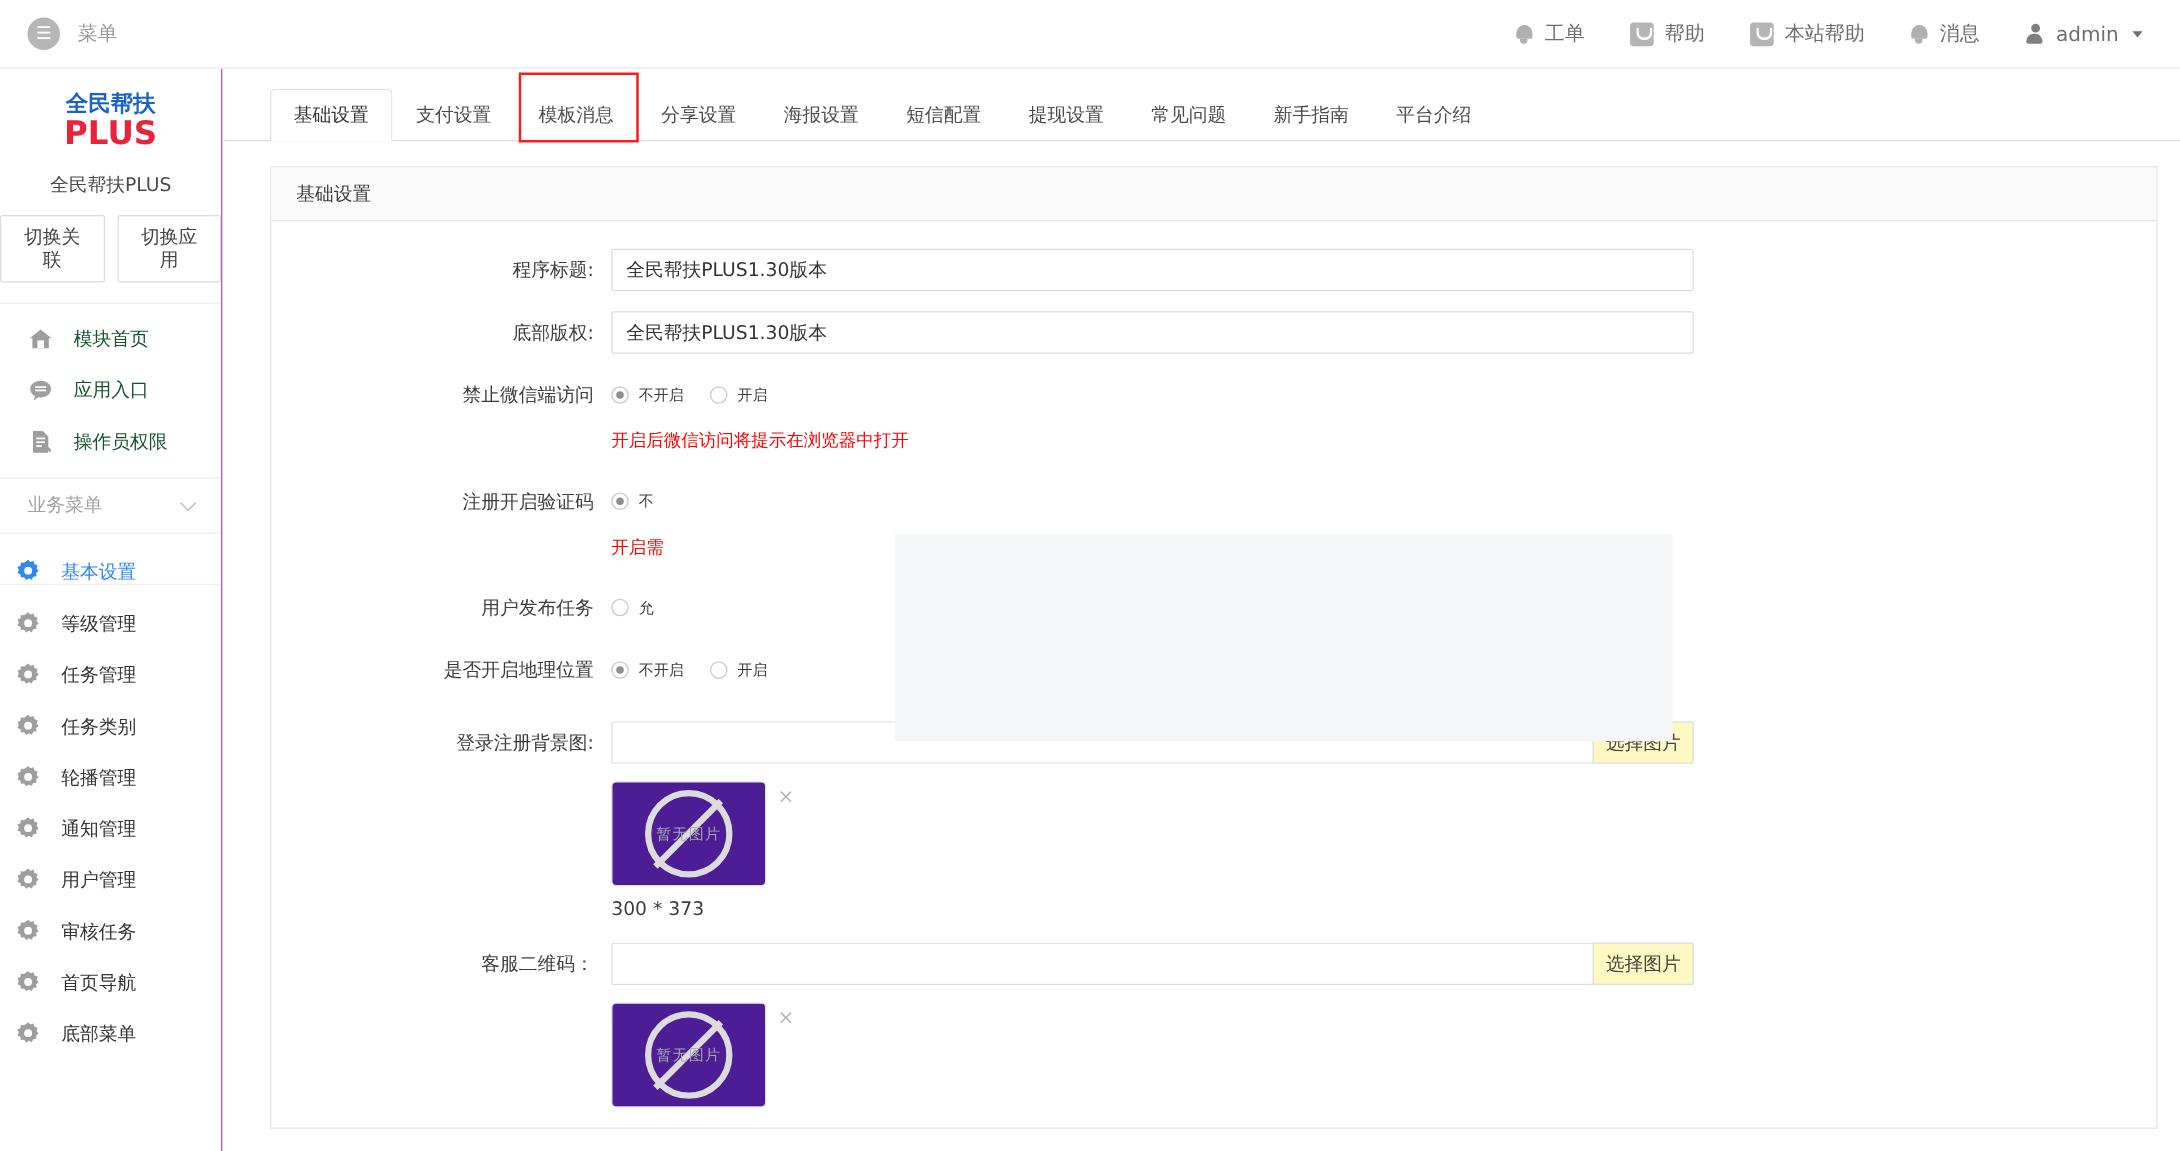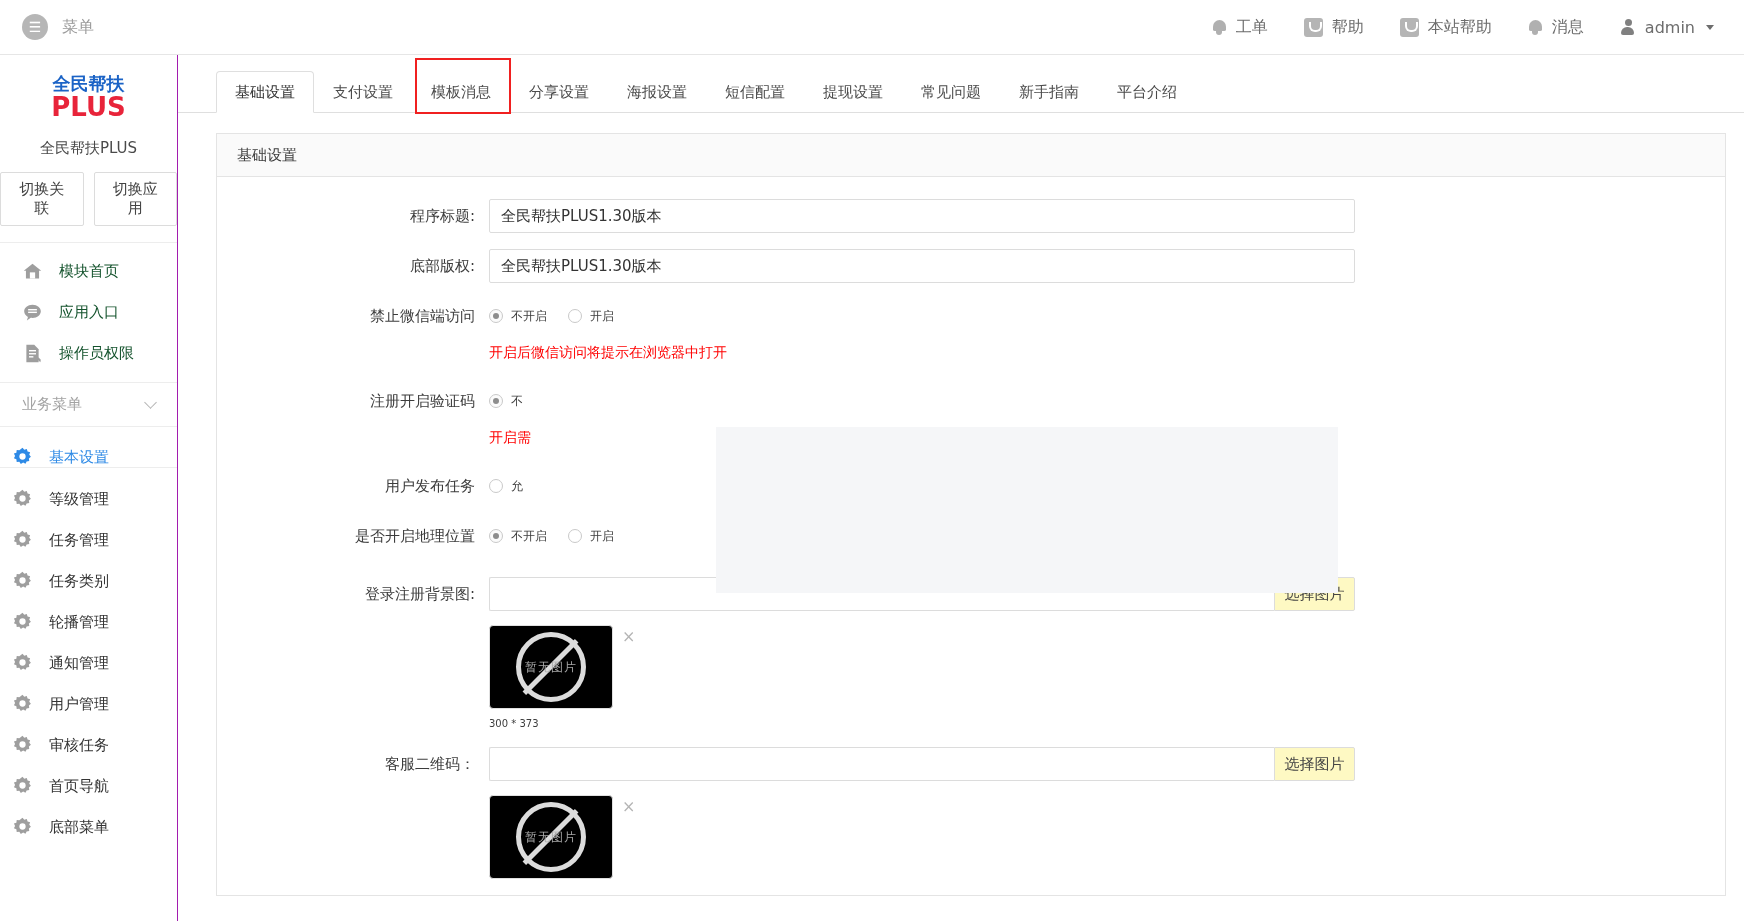--- a/index.html
+++ b/index.html
@@ -228,21 +228,21 @@
     background: #fef9c3; border-radius: 0 2px 2px 0;
     font-size: 15px; color: #444; cursor: pointer;
     display:flex; align-items:center; justify-content:center;
     font-family: "DejaVu Sans", "Liberation Sans", sans-serif;
   }
 
   .thumb-wrap { display:flex; align-items:flex-start; margin-top: 14px; }
   .thumb {
     width: 124px; height: 84px;
     border: 1px solid #e0e0e0; border-radius: 4px;
-    background: #000000;
+    background: #4c1d95;
     display:flex; align-items:center; justify-content:center;
     position: relative; overflow:hidden;
   }
   .noimg {
     width: 70px; height: 70px; position: relative;
     display:flex; align-items:center; justify-content:center;
   }
   .noimg .ring {
     position:absolute; left:0; top:0; width:70px; height:70px;
     border-radius:50%; border: 5px solid #dcdcdc;
@@ -253,21 +253,21 @@
   }
   .noimg span {
     position: relative; z-index:2; font-size: 12px; color:#a8a8a8;
     letter-spacing:1px;
   }
   .thumb-x {
     margin-left: 9px; margin-top: 2px;
     color: #b4b4b4; font-size: 16px; cursor: pointer;
     font-style: italic; font-family:"DejaVu Serif", serif;
   }
-  .dim-text { font-size: 10px; color: #3c3c3c; margin-top: 9px; }
+  .dim-text { font-size: 15px; color: #3c3c3c; margin-top: 9px; }
 
   
   .mask-overlay {
     position: absolute; left: 538px; top: 372px;
     width: 622px; height: 166px;
     background: #f5f6f8;
     z-index: 40;
   }
 </style>
 </head>

